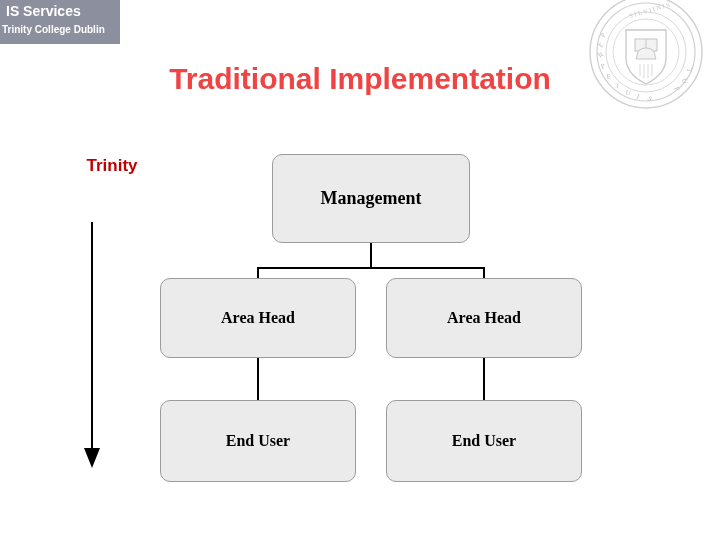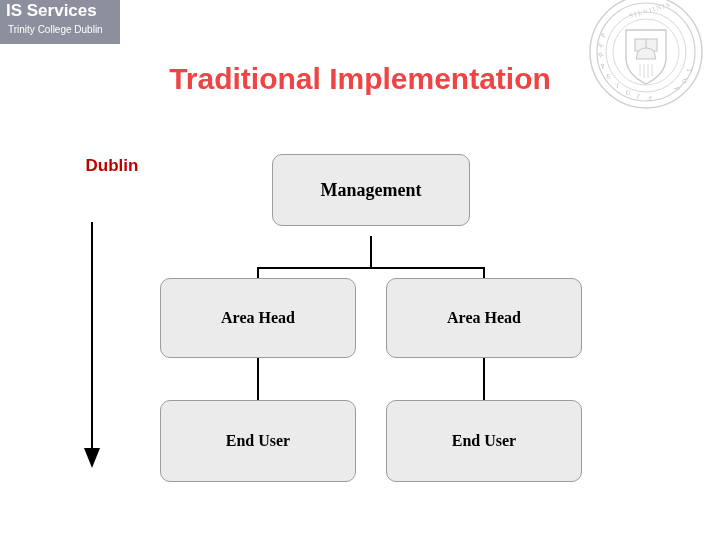--- a/index.html
+++ b/index.html
@@ -22,33 +22,33 @@
     top: 0;
     width: 120px;
     height: 44px;
     background: #8c8f9e;
     color: #ffffff;
   }
   .logo-title {
     position: absolute;
     left: 6px;
     top: 1px;
-    font-size: 17px;
+    font-size: 14px;
     font-weight: bold;
     letter-spacing: 0px;
     line-height: 20px;
     color: #ffffff;
     white-space: nowrap;
   }
   .logo-sub {
     position: absolute;
-    left: 8px;
+    left: 2px;
     top: 24px;
     font-size: 10px;
-    font-weight: normal;
+    font-weight: bold;
     line-height: 12px;
     color: #ffffff;
     white-space: nowrap;
     text-align: right;
   }
 
   
   .crest {
     position: absolute;
     right: -4px;
@@ -104,21 +104,21 @@
     text-align: center;
     font-family: "Liberation Serif", serif;
     font-weight: bold;
     color: #000000;
     box-sizing: border-box;
   }
   .box-mgmt {
     left: 272px;
     top: 154px;
     width: 198px;
-    height: 72px;
+    height: 89px;
     font-size: 18px;
   }
   .box-ah1 {
     left: 160px;
     top: 278px;
     width: 196px;
     height: 80px;
     font-size: 16px;
   }
   .box-ah2 {
@@ -200,21 +200,21 @@
       <g fill="#c6c6c6" font-family="'Liberation Serif', serif" font-size="6.5">
         <text x="-16" y="-34" transform="rotate(-16 -16 -34)">S I L V I I N I S</text>
       </g>
     </g>
   </svg>
 </div>
 
 <div class="slide-title">Traditional Implementation</div>
 
 <div class="policy-label">
-  <div>Dublin</div>
+  <div>Trinity</div>
 </div>
 
 <div class="arrow">
   <svg width="40" height="248" viewBox="0 0 40 248" xmlns="http://www.w3.org/2000/svg">
     <line x1="20" y1="0" x2="20" y2="232" stroke="#000000" stroke-width="2"></line>
     <path d="M20,246 L12,226 L28,226 Z" fill="#000000"></path>
   </svg>
 </div>
 
 <div class="conn conn-v-mgmt"></div>

